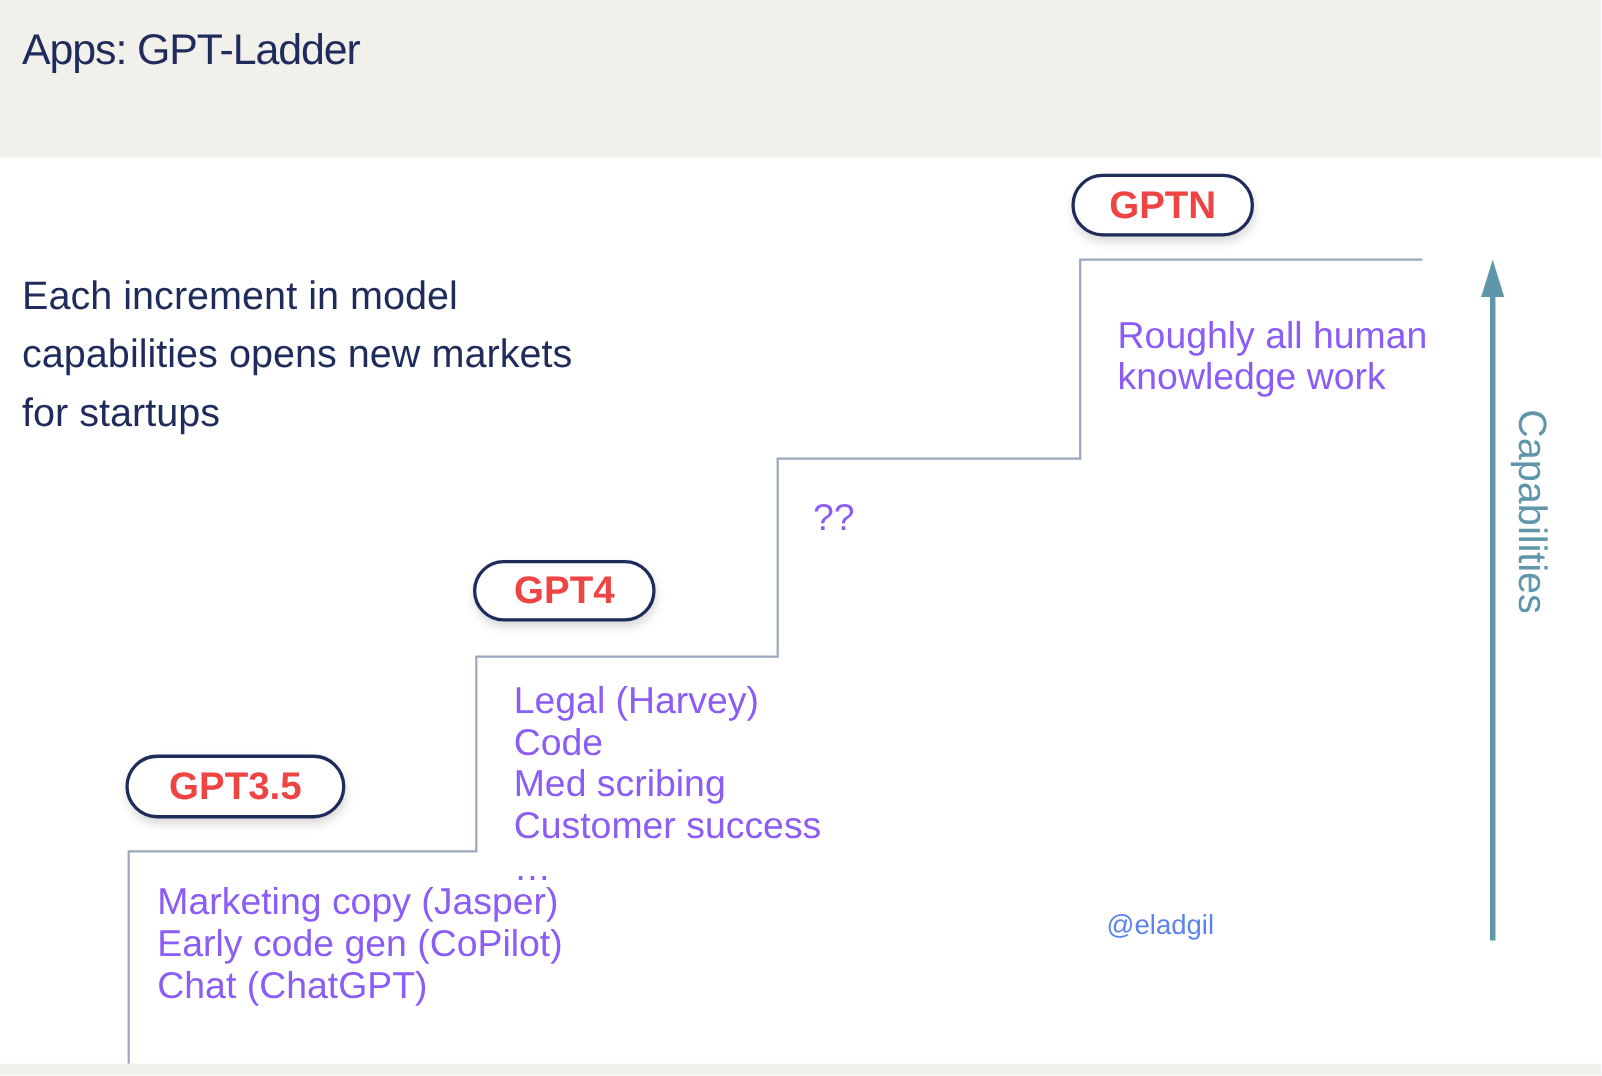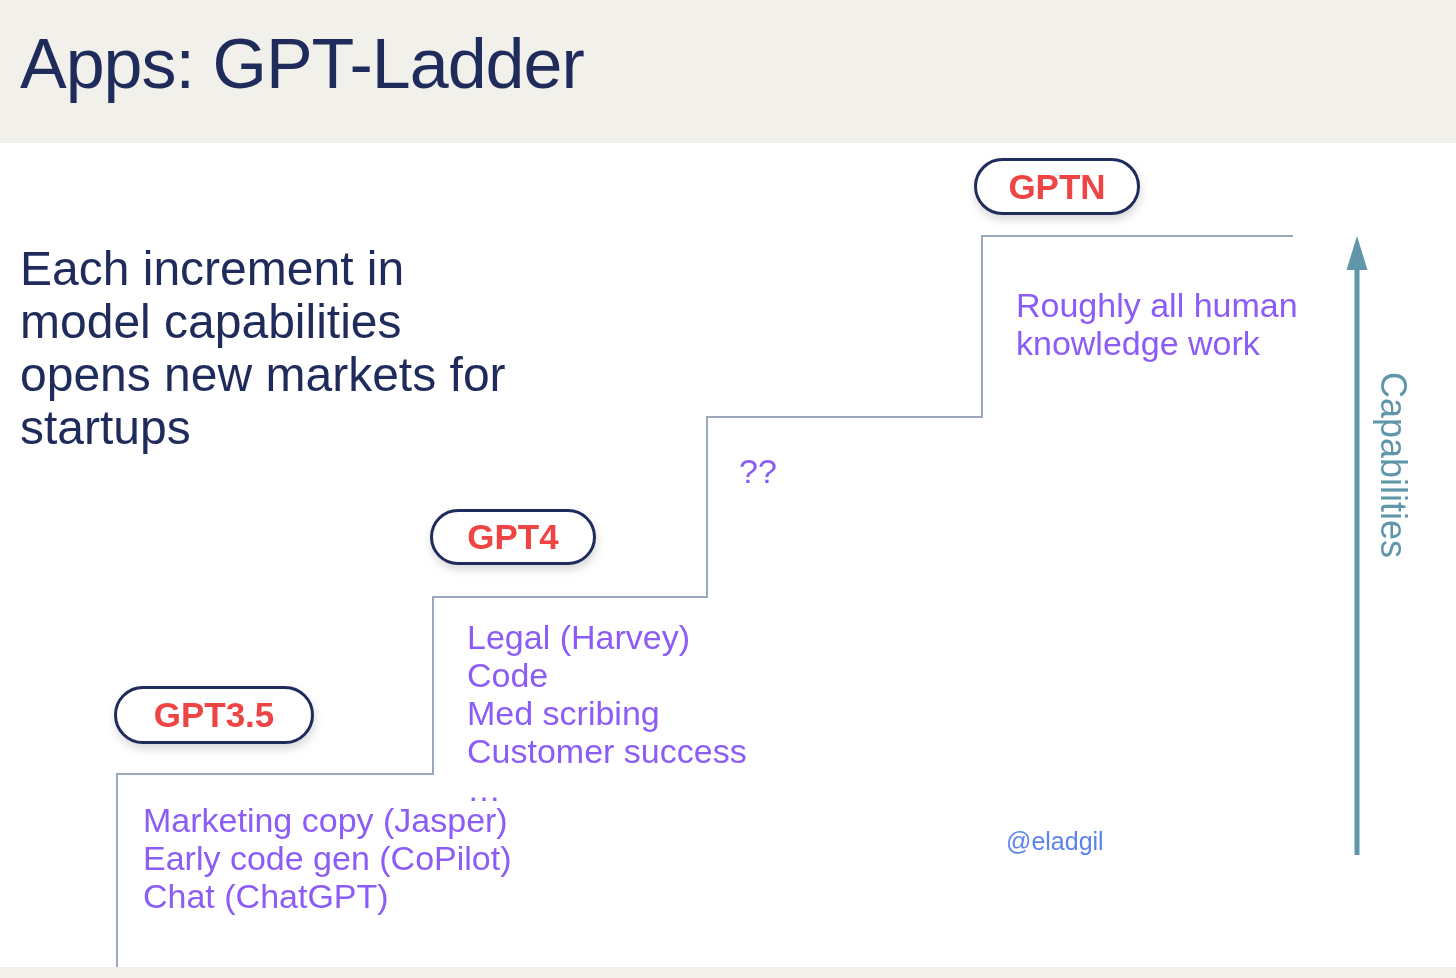--- a/index.html
+++ b/index.html
@@ -18,37 +18,37 @@
   }
   .header-band {
     position: absolute;
     left: 0; top: 0;
     width: 1456px; height: 143px;
     background: #f2f0ea;
   }
   .slide-title {
     position: absolute;
     left: 20px; top: 24px;
-    font-size: 70px;
+    font-size: 39px;
     font-weight: 500;
     letter-spacing: -1px;
     color: #1f2b5b;
     white-space: nowrap;
   }
   .footer-band {
     position: absolute;
     left: 0; top: 967px;
     width: 1456px; height: 11px;
     background: #f2f0ea;
   }
   .intro-text {
     position: absolute;
     left: 20px; top: 242px;
     width: 520px;
-    font-size: 48px;
+    font-size: 36px;
     line-height: 53px;
     color: #1f2b5b;
   }
   .stairs-svg {
     position: absolute;
     left: 0; top: 0;
     width: 1456px; height: 978px;
   }
   .stair-path {
     fill: none;

